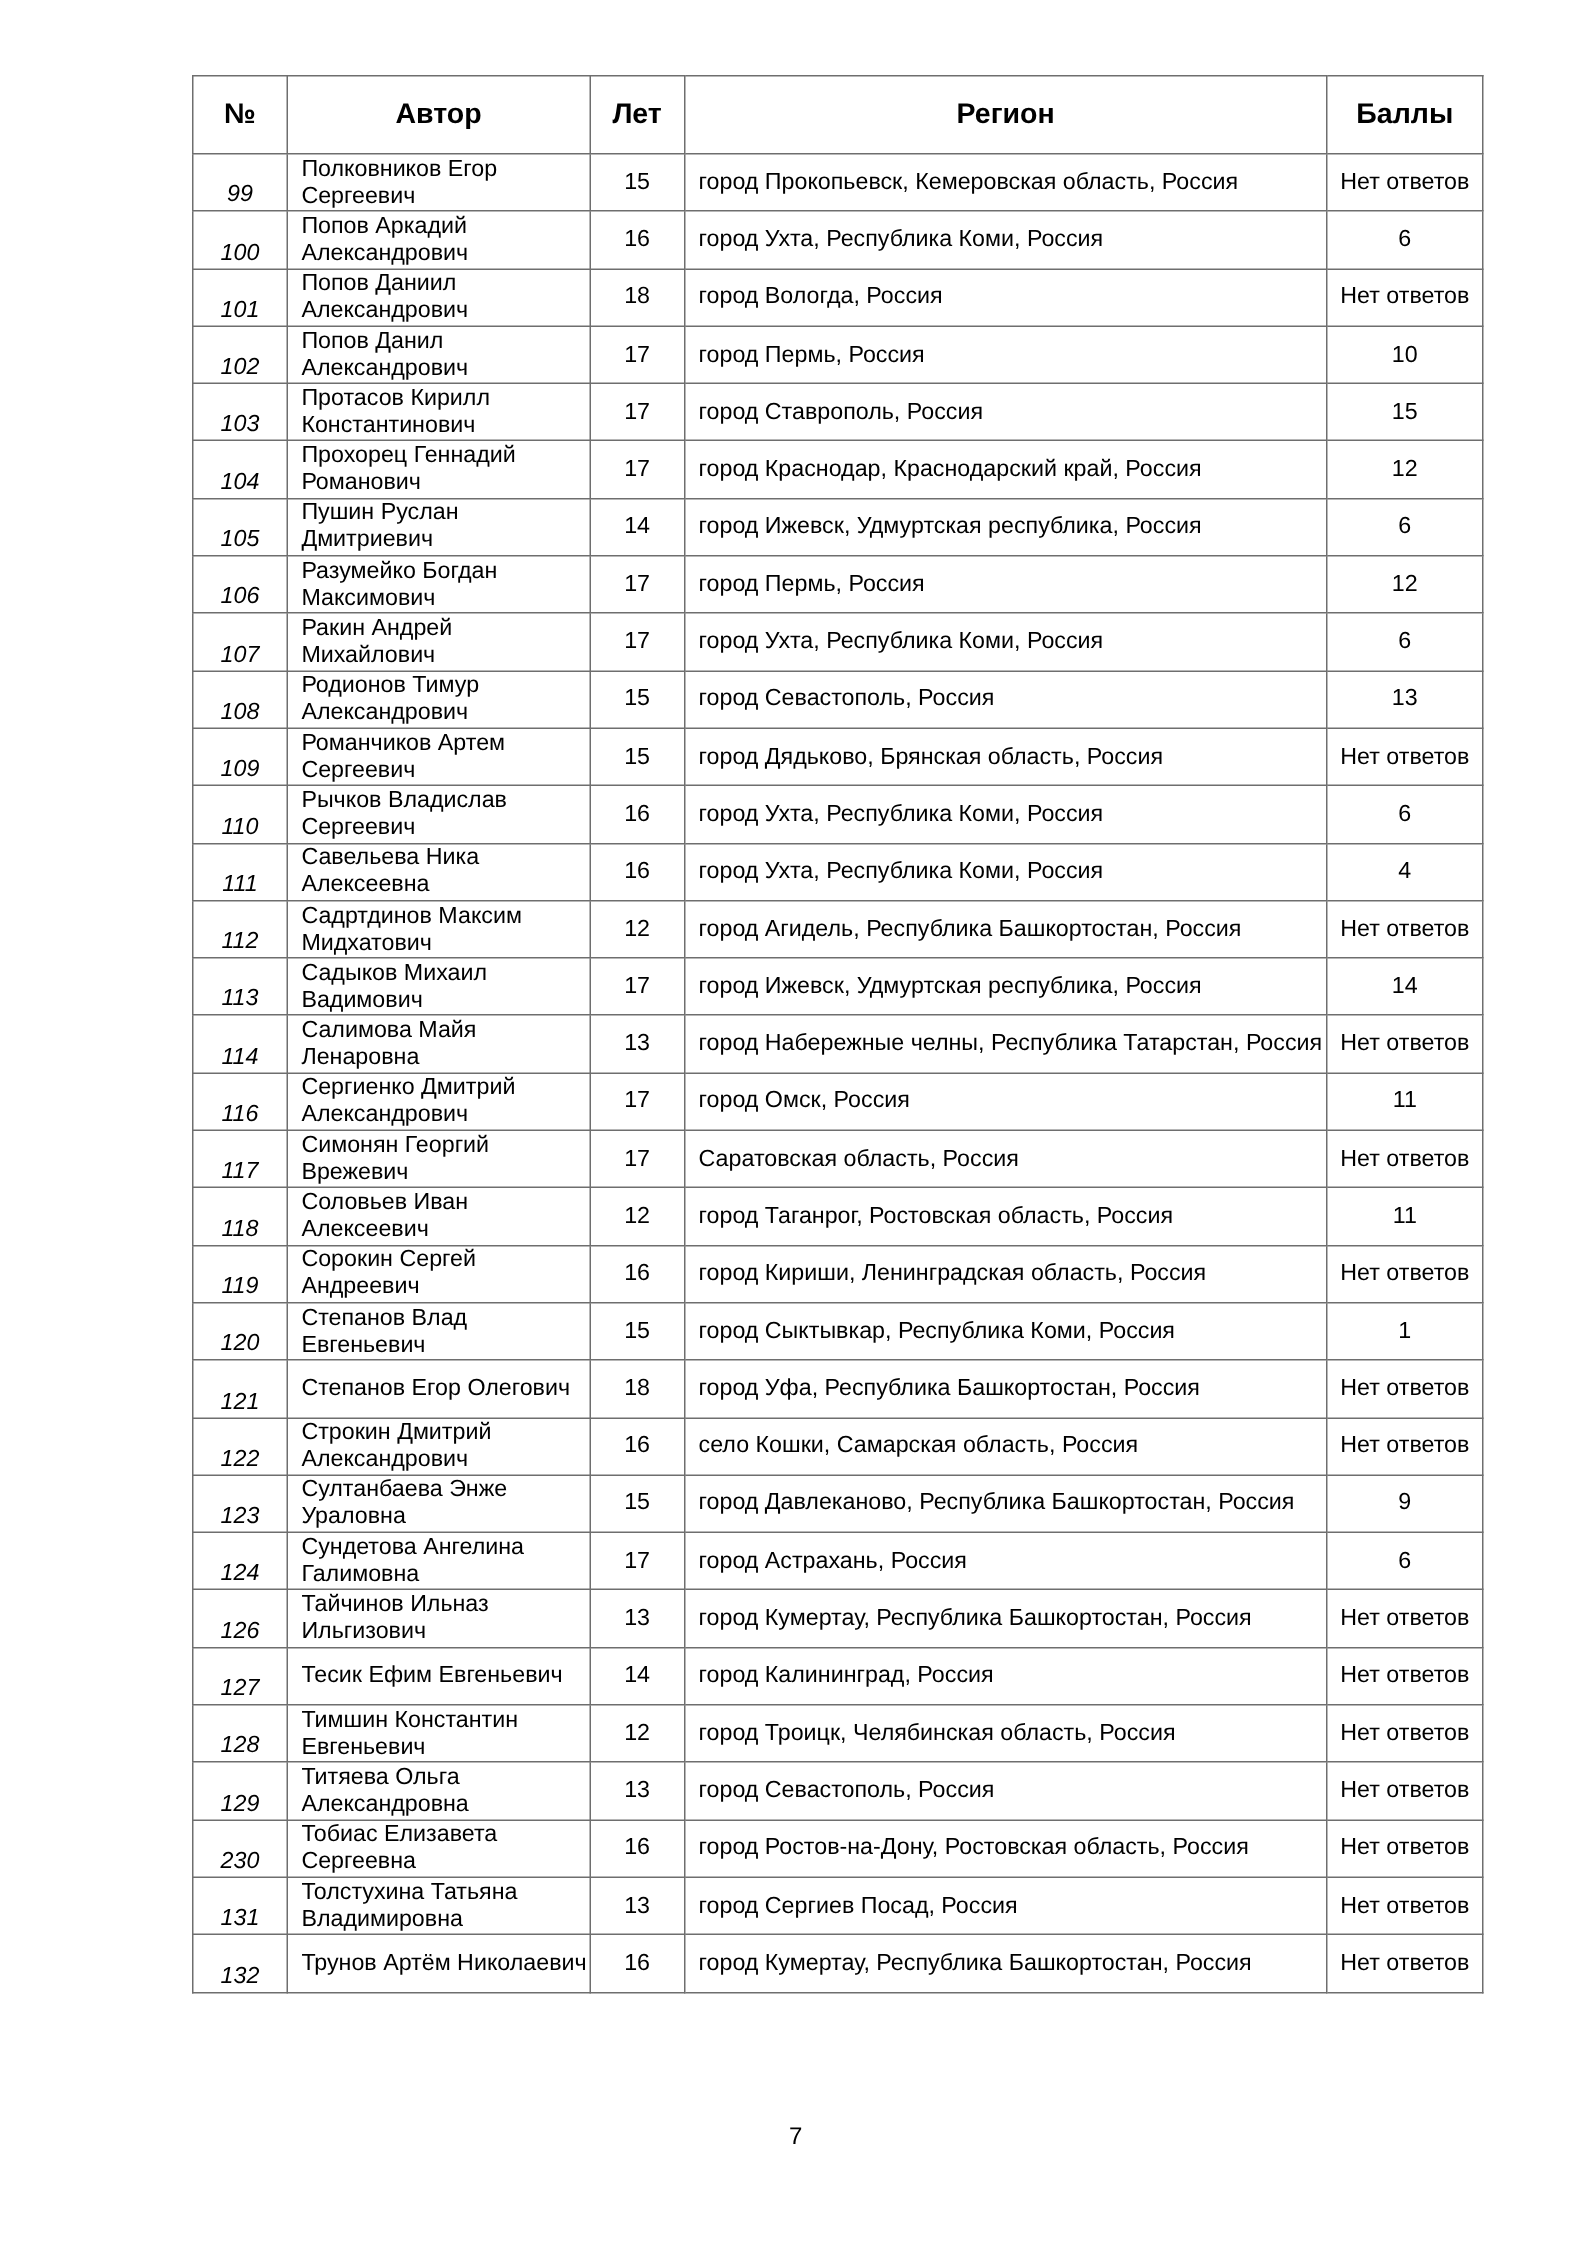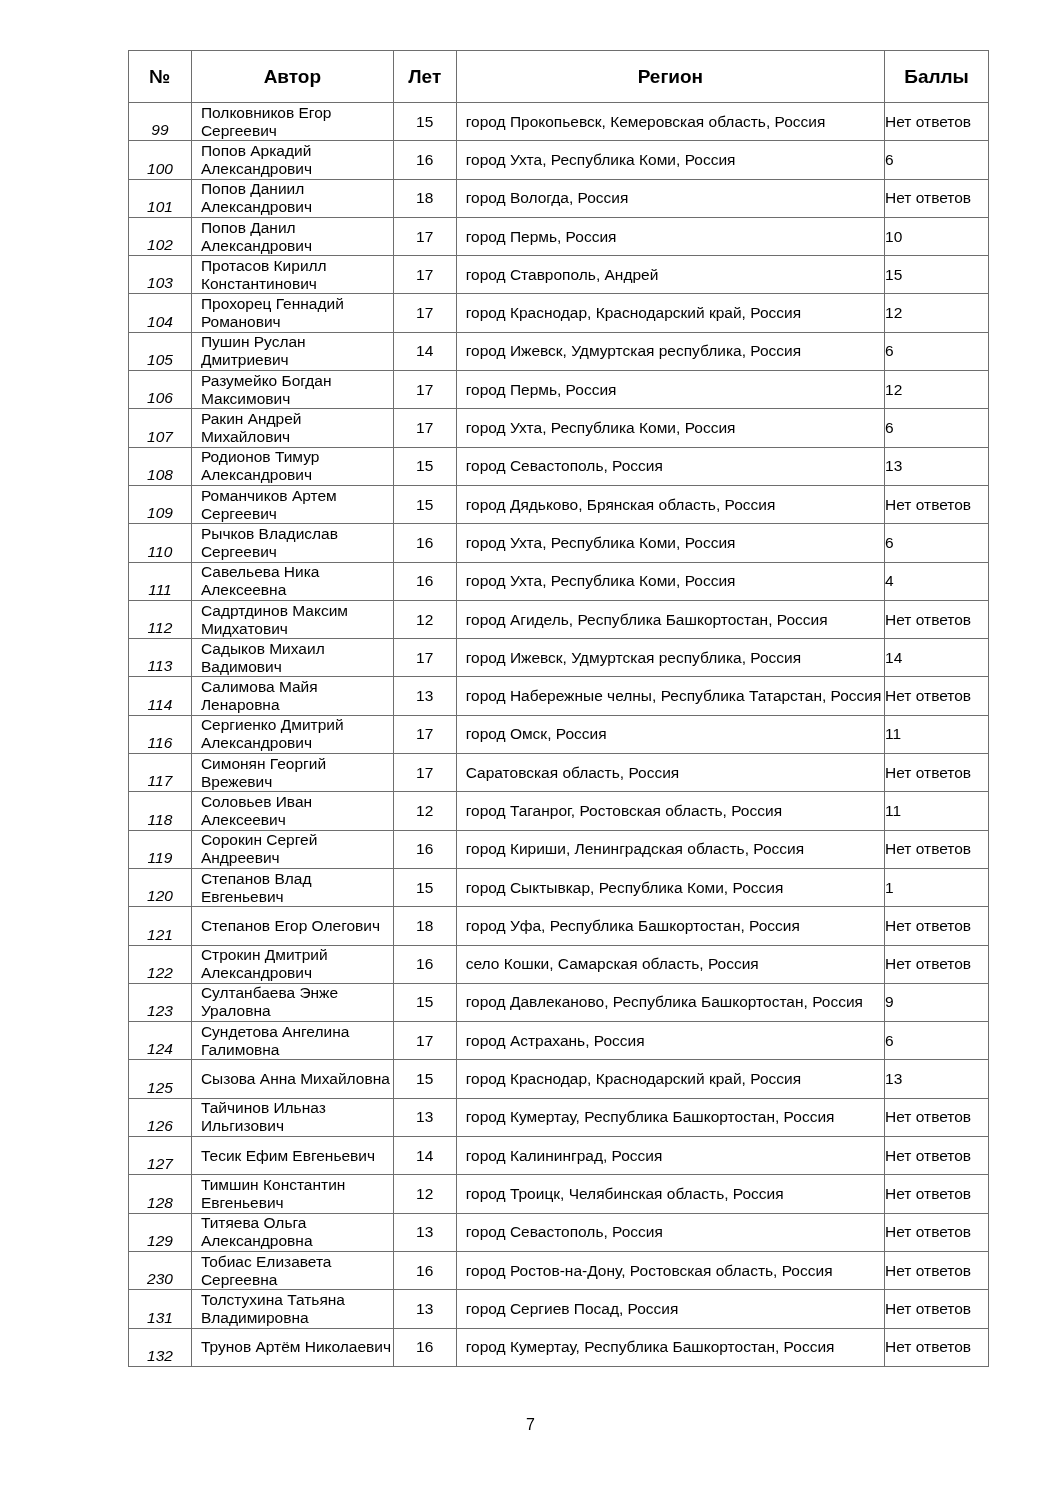--- a/index.html
+++ b/index.html
@@ -17,21 +17,21 @@
   table.results tr.row td { height: 36.3px; }
   col.c-num { width: 63px; }
   col.c-author { width: 202px; }
   col.c-age { width: 63px; }
   col.c-region { width: 429px; }
   col.c-score { width: 104px; }
   td.num { vertical-align: bottom !important; text-align: center; padding-bottom: 1px !important; font-style: italic; }
   td.author { padding-left: 9px !important; padding-top: 0 !important; margin-top: 29px; }
   td.age { text-align: center; }
   td.region { padding-left: 9px !important; }
-  td.score { text-align: left; }
+  td.score { text-align: center; }
   .page-number { position: absolute; left: 0; width: 1061px; top: 1416px; text-align: center; font-size: 16px; }
 </style>
 </head>
 <body>
 
 <table class="results">
   <colgroup>
     <col class="c-num">
       <col class="c-author">
       <col class="c-age">
@@ -73,21 +73,21 @@
         <td class="num">102</td>
         <td class="author">Попов Данил Александрович</td>
         <td class="age">17</td>
         <td class="region">город Пермь, Россия</td>
         <td class="score">10</td>
       </tr>
       <tr class="row">
         <td class="num">103</td>
         <td class="author">Протасов Кирилл Константинович</td>
         <td class="age">17</td>
-        <td class="region">город Ставрополь, Андрей</td>
+        <td class="region">город Ставрополь, Россия</td>
         <td class="score">15</td>
       </tr>
       <tr class="row">
         <td class="num">104</td>
         <td class="author">Прохорец Геннадий Романович</td>
         <td class="age">17</td>
         <td class="region">город Краснодар, Краснодарский край, Россия</td>
         <td class="score">12</td>
       </tr>
       <tr class="row">
@@ -215,27 +215,20 @@
         <td class="age">15</td>
         <td class="region">город Давлеканово, Республика Башкортостан, Россия</td>
         <td class="score">9</td>
       </tr>
       <tr class="row">
         <td class="num">124</td>
         <td class="author">Сундетова Ангелина Галимовна</td>
         <td class="age">17</td>
         <td class="region">город Астрахань, Россия</td>
         <td class="score">6</td>
-      </tr>
-      <tr class="row">
-        <td class="num">125</td>
-        <td class="author">Сызова Анна Михайловна</td>
-        <td class="age">15</td>
-        <td class="region">город Краснодар, Краснодарский край, Россия</td>
-        <td class="score">13</td>
       </tr>
       <tr class="row">
         <td class="num">126</td>
         <td class="author">Тайчинов Ильназ Ильгизович</td>
         <td class="age">13</td>
         <td class="region">город Кумертау, Республика Башкортостан, Россия</td>
         <td class="score">Нет ответов</td>
       </tr>
       <tr class="row">
         <td class="num">127</td>

